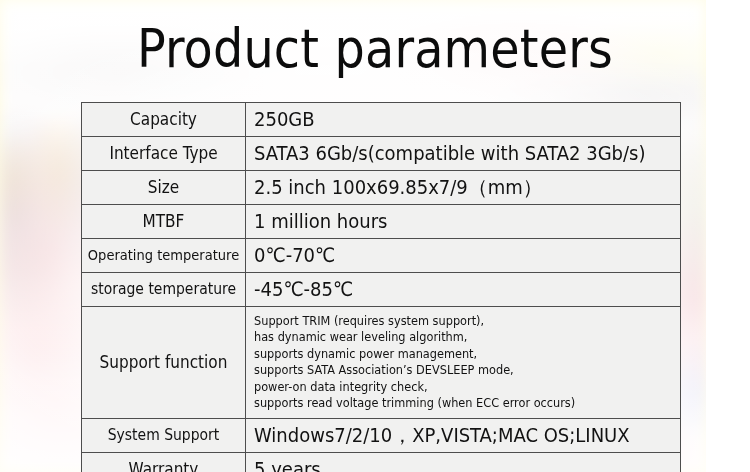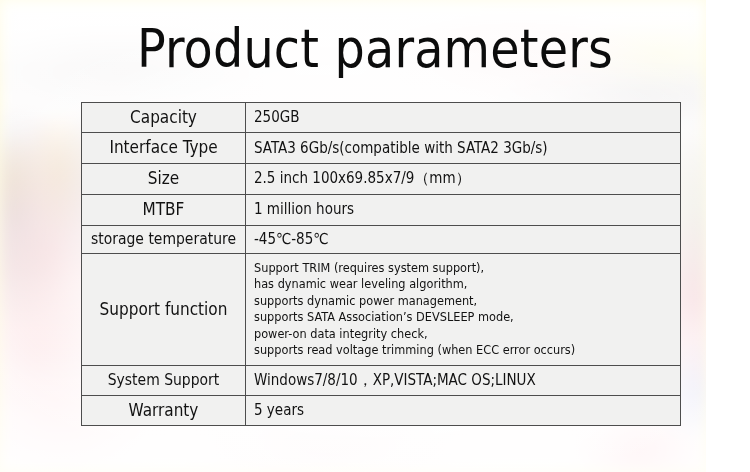--- a/index.html
+++ b/index.html
@@ -107,21 +107,21 @@
   }
   td.label.small {
     font-size: 14.5px;
   }
   td.label.medium {
     font-size: 15.5px;
     text-align: center;
   }
   td.value {
     text-align: left;
-    font-size: 15px;
+    font-size: 20px;
     padding: 4px 0 4px 8px;
     line-height: 1.25;
     white-space: nowrap;
   }
   td.value.multiline {
     font-size: 12.6px;
     line-height: 1.31;
     white-space: normal;
     padding: 6px 0 6px 8px;
   }
@@ -165,38 +165,42 @@
         <td class="value">SATA3 6Gb/s(compatible with SATA2 3Gb/s)</td>
       </tr>
       <tr class="r-size">
         <td class="label">Size</td>
         <td class="value">2.5 inch 100x69.85x7/9（mm）</td>
       </tr>
       <tr class="r-mtbf">
         <td class="label">MTBF</td>
         <td class="value">1 million hours</td>
       </tr>
+      <tr class="r-optemp">
+        <td class="label small">Operating temperature</td>
+        <td class="value">0℃-70℃</td>
+      </tr>
       <tr class="r-sttemp">
         <td class="label medium">storage temperature</td>
         <td class="value">-45℃-85℃</td>
       </tr>
       <tr class="r-func">
         <td class="label">Support function</td>
         <td class="value multiline">
           <span class="fnline">Support TRIM (requires system support),</span>
           <span class="fnline">has dynamic wear leveling algorithm,</span>
           <span class="fnline">supports dynamic power management,</span>
           <span class="fnline">supports SATA Association’s DEVSLEEP mode,</span>
           <span class="fnline">power-on data integrity check,</span>
           <span class="fnline">supports read voltage trimming (when ECC error occurs)</span>
         </td>
       </tr>
       <tr class="r-sys">
         <td class="label medium">System Support</td>
-        <td class="value">Windows7/8/10，XP,VISTA;MAC OS;LINUX</td>
+        <td class="value">Windows7/2/10，XP,VISTA;MAC OS;LINUX</td>
       </tr>
       <tr class="r-warr">
         <td class="label">Warranty</td>
         <td class="value">5 years</td>
       </tr>
     </tbody>
   </table>
 
 </div>
 

